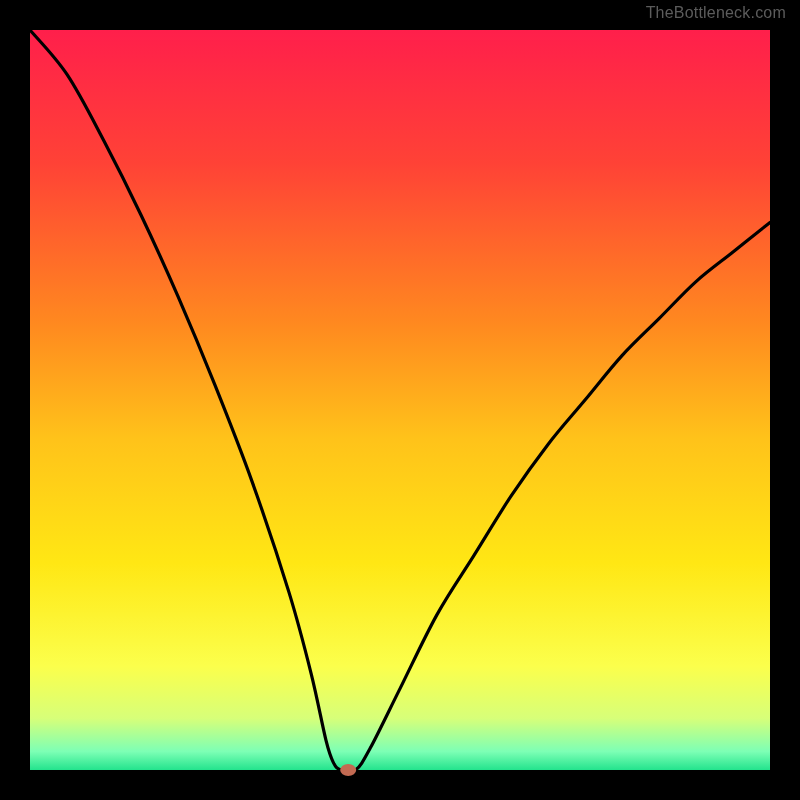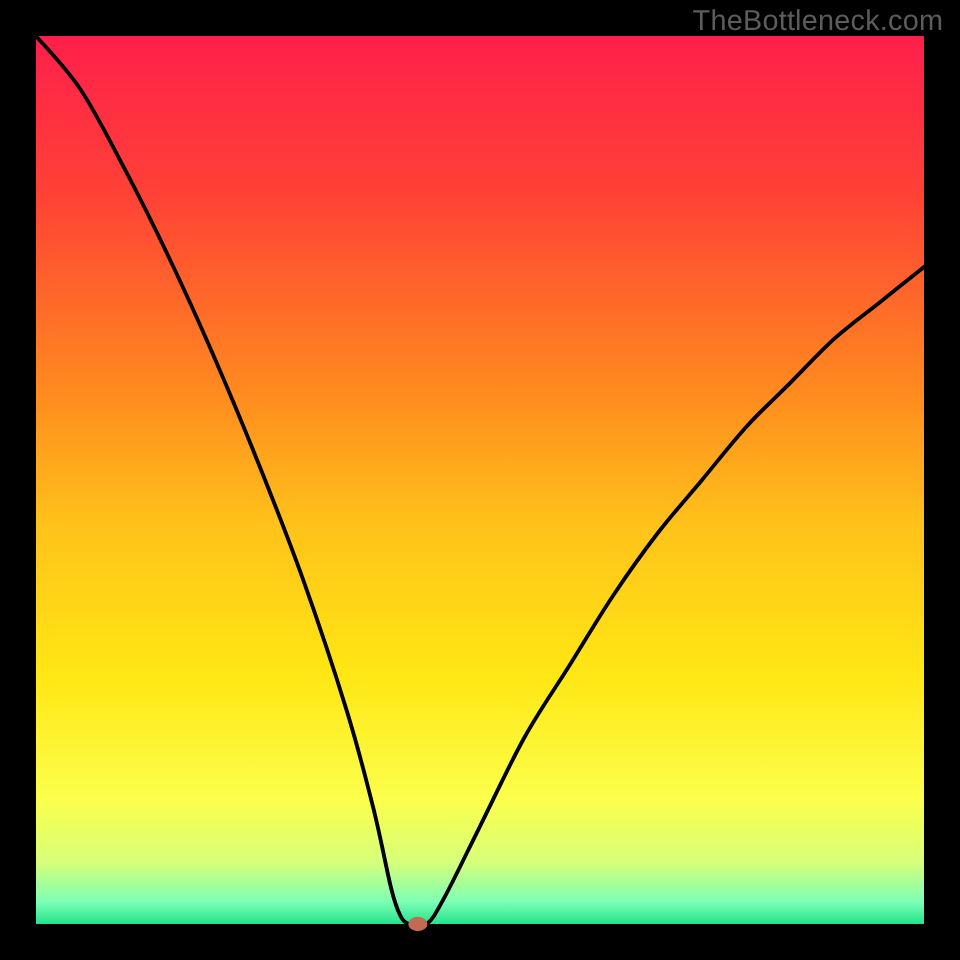--- a/index.html
+++ b/index.html
@@ -15,21 +15,21 @@
     position: relative;
     width: 800px;
     height: 800px;
     background: #000;
   }
   .watermark {
     position: absolute;
     top: 4px;
     right: 14px;
     color: #5c5c5c;
-    font-size: 24px;
+    font-size: 16px;
     font-weight: 500;
     letter-spacing: 0.2px;
     z-index: 5;
     text-align: right;
   }
   svg.plot {
     position: absolute;
     top: 0;
     left: 0;
     width: 800px;

